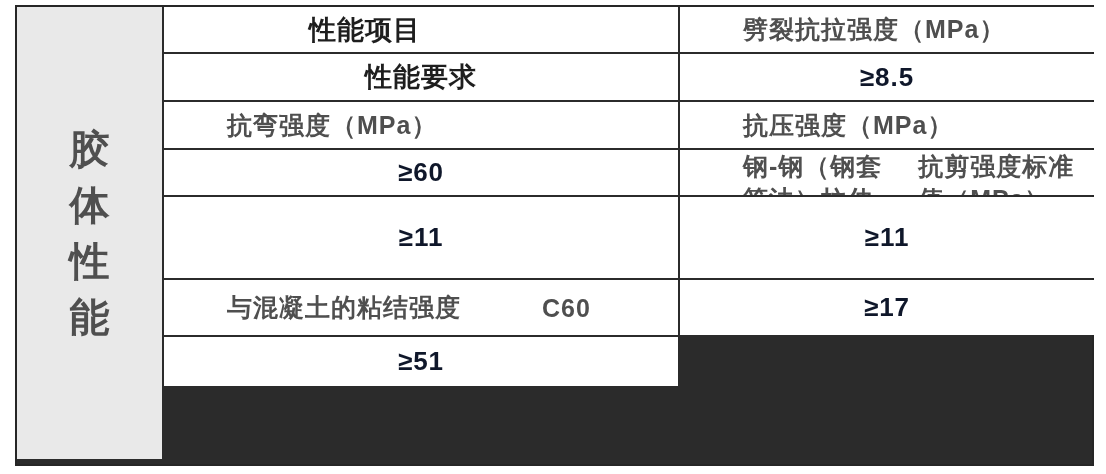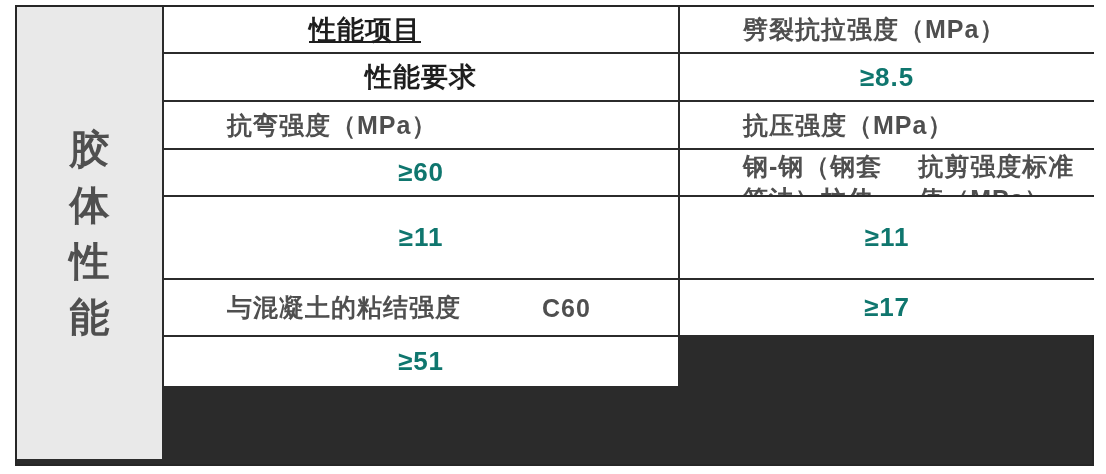--- a/index.html
+++ b/index.html
@@ -45,21 +45,21 @@
     color: #4f4f4f;
   }
   
   .head {
     justify-content: center;
     font-size: 27px;
     font-weight: bold;
     color: #1e1e1e;
     letter-spacing: 1px;
   }
-  .head-item { padding-right: 112px; text-decoration: underline; }
+  .head-item { padding-right: 112px; }
   
   .item {
     padding-left: 63px;
     font-size: 25px;
     font-weight: 600;
     color: #4f4f4f;
     letter-spacing: 1px;
     position: relative;
   }
   .item .grade {
@@ -72,21 +72,21 @@
     flex-direction: row;
     align-items: flex-start;
     justify-content: center;
     gap: 11px;
   }
   
   .val {
     justify-content: center;
     font-size: 26px;
     font-weight: 600;
-    color: #0f766e;
+    color: #0f172a;
     letter-spacing: 1px;
   }
 </style>
 </head>
 <body>
 
 <div class="page">
   <div class="tbl">
 
     <div class="cell side">

